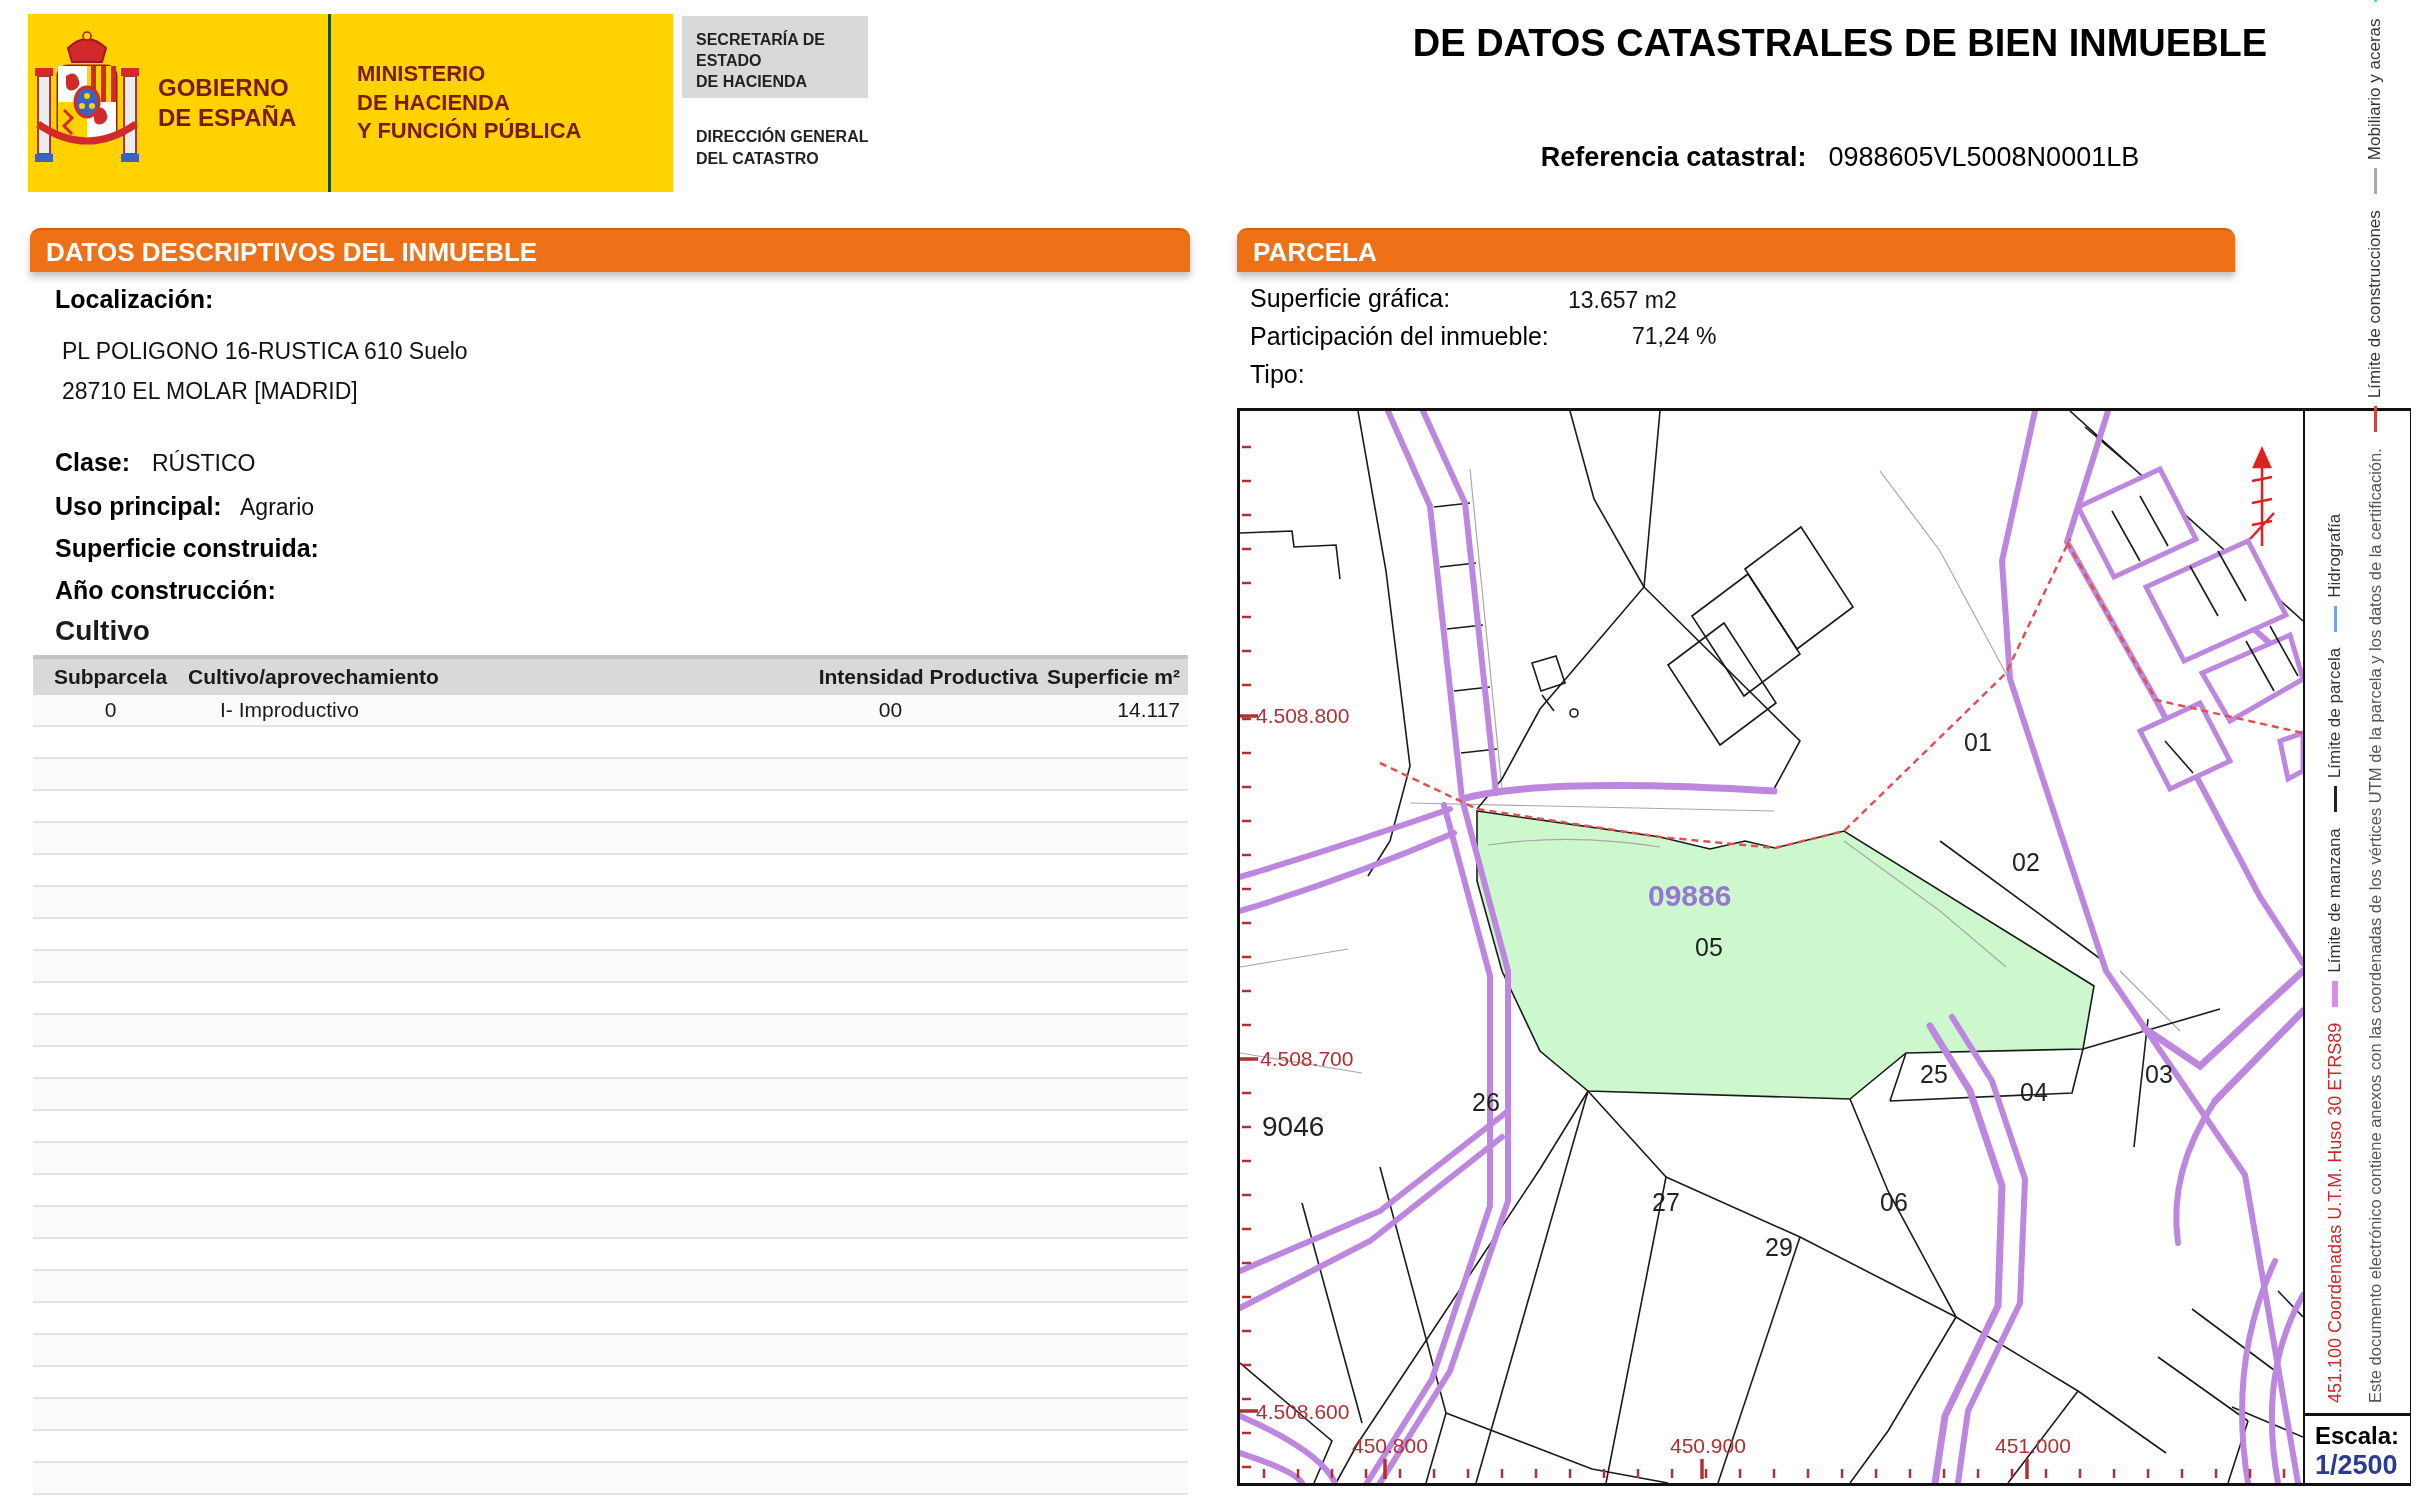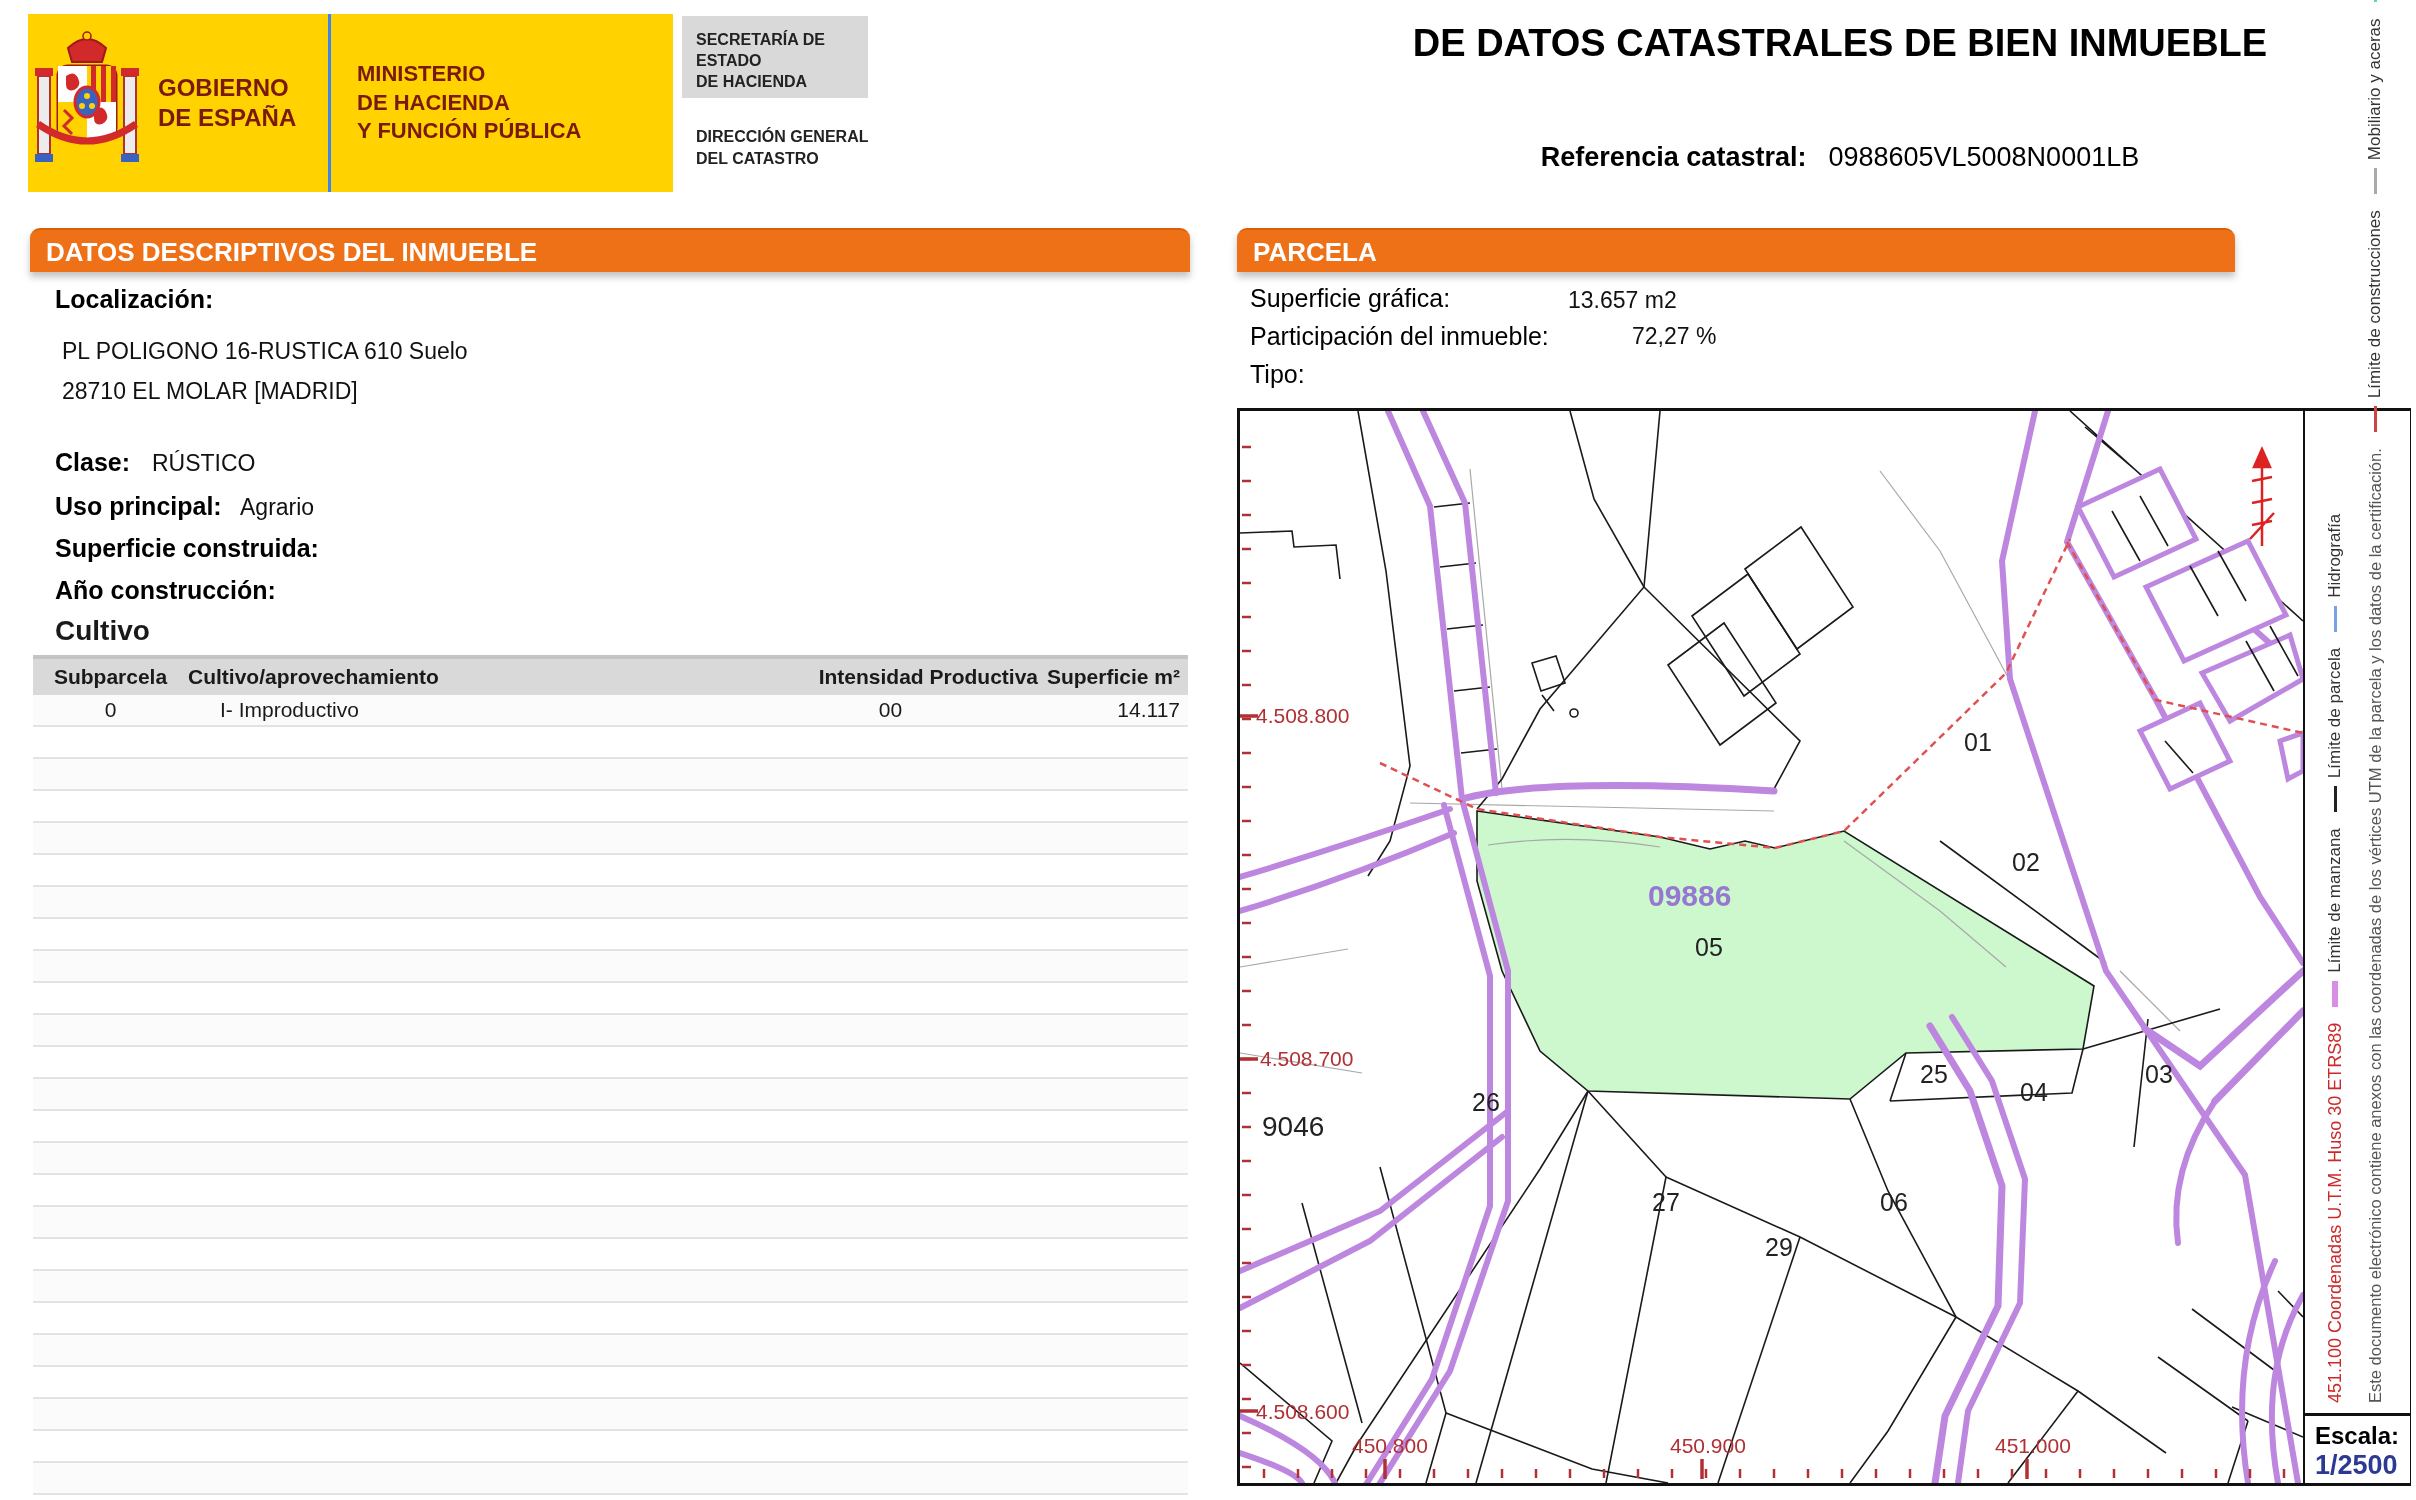--- a/index.html
+++ b/index.html
@@ -1,21 +1,21 @@
 <!DOCTYPE html>
 <html><head>
 <meta charset="utf-8">
 <style>
   html,body{margin:0;padding:0;background:#ffffff;}
   body{font-family:"Liberation Sans", sans-serif; color:#1a1a1a;}
   #page{position:relative;width:2416px;height:1500px;background:#fff;overflow:hidden;}
 
   
   .flag-box{position:absolute;left:28px;top:14px;width:645px;height:178px;background:#ffd200;display:flex;}
-  .flag-cell1{width:300px;display:flex;align-items:center;border-right:3px solid #3b82f6;}
+  .flag-cell1{width:300px;display:flex;align-items:center;border-right:3px solid #14532d;}
   .flag-cell2{flex:1;display:flex;flex-direction:column;justify-content:center;padding-left:26px;}
   .gob-lines{margin-left:12px;font-weight:bold;font-size:24px;line-height:1.25;color:#7a1a0e;}
   .min-lines{font-weight:bold;font-size:22px;line-height:1.3;color:#7a1a0e;}
   .secretaria-box{position:absolute;left:682px;top:16px;width:186px;height:82px;background:#d9d9d9;
     font-size:16px;font-weight:bold;color:#222;padding:14px 0 0 14px;box-sizing:border-box;line-height:1.3;}
   .direccion-box{position:absolute;left:696px;top:126px;font-size:16px;font-weight:bold;color:#222;line-height:1.35;}
 
   
   .doc-title{position:absolute;left:1290px;top:18px;width:1100px;text-align:center;font-weight:bold;font-size:38px;line-height:1.35;color:#000;}
   .ref-line{position:absolute;left:1290px;top:142px;width:1100px;text-align:center;font-size:27px;color:#000;}
@@ -190,21 +190,21 @@
         <div class="trow"></div>
         <div class="trow"></div>
       </div>
   </div>
 
   <div class="sec-bar" id="bar-right">PARCELA</div>
 
   <div class="plbl" style="left:1250px;top:284px;">Superficie gráfica:</div>
   <div class="pval" style="left:1568px;top:287px;">13.657 m2</div>
   <div class="plbl" style="left:1250px;top:322px;">Participación del inmueble:</div>
-  <div class="pval" style="left:1632px;top:323px;">72,27 %</div>
+  <div class="pval" style="left:1632px;top:323px;">71,24 %</div>
   <div class="plbl" style="left:1250px;top:360px;">Tipo:</div>
   <div class="pval" style="left:1340px;top:362px;"></div>
 
   <div class="map-box">
     <div class="map-inner">
       <svg width="1063" height="1072" viewBox="0 0 1063 1072">
         <rect x="0" y="0" width="1063" height="1072" fill="#ffffff"></rect>
 
         <polygon points="237,400 420,426 470,438 505,430 535,437 604,420 854,575 843,638 666,642 610,688 348,680 300,640 262,560 237,470" fill="#cdf7cc" stroke="#1a1a1a" stroke-width="1.6"></polygon>
 

